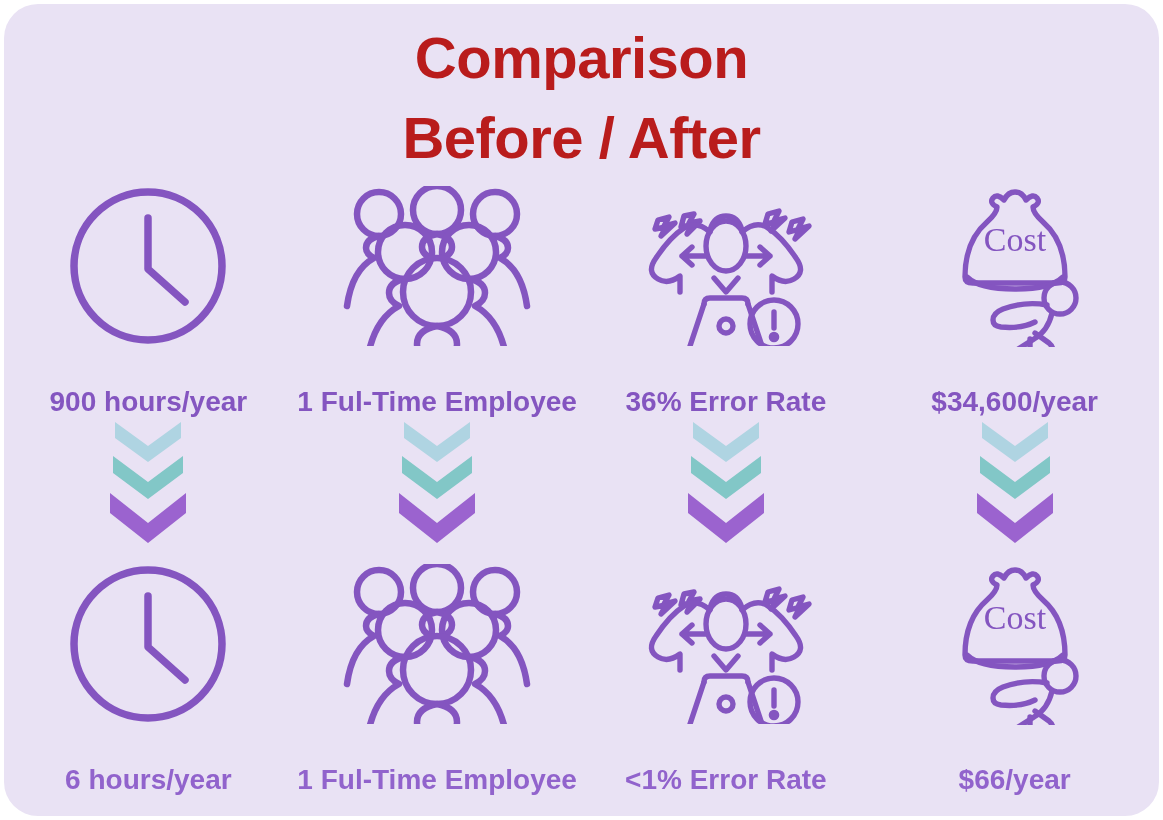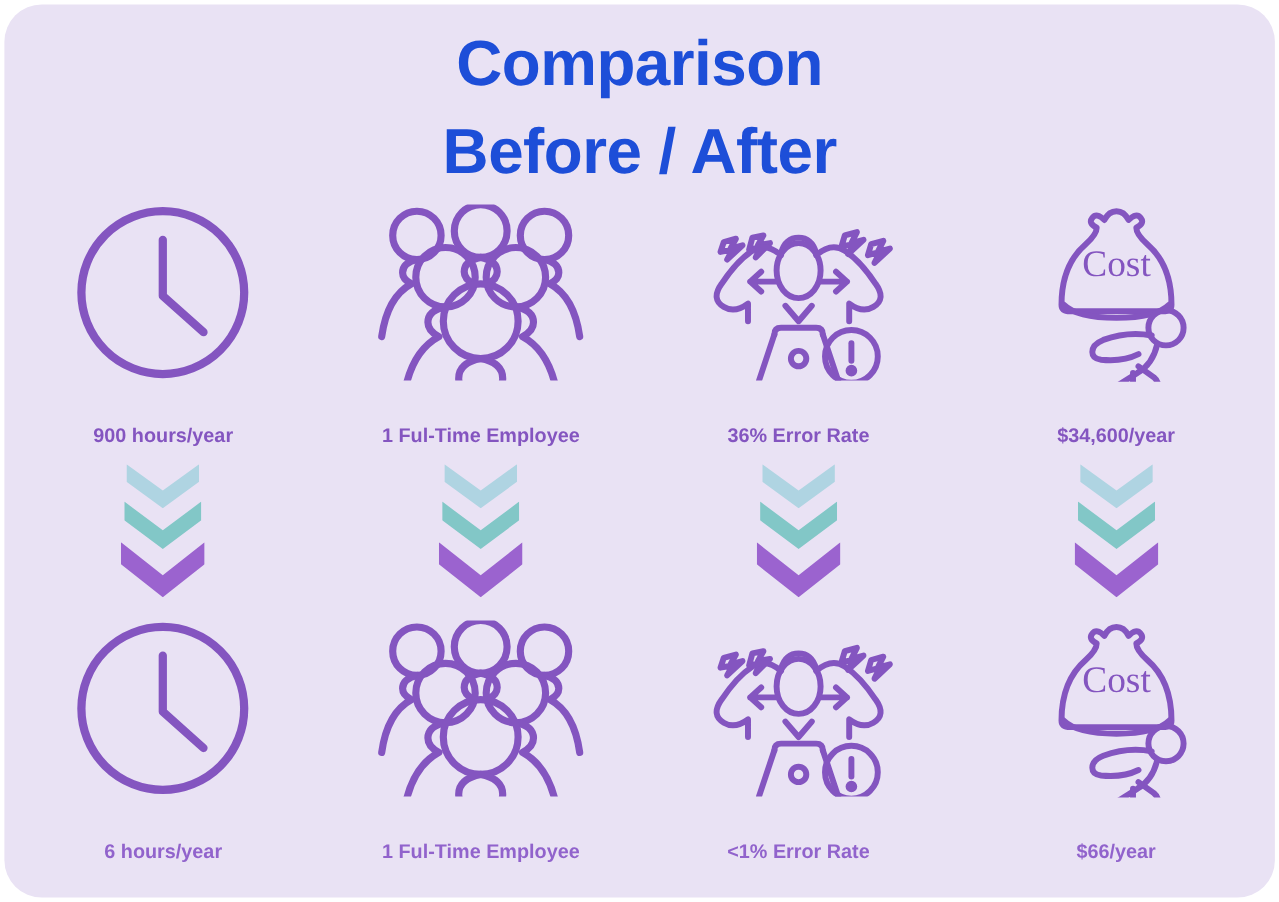--- a/index.html
+++ b/index.html
@@ -26,21 +26,21 @@
 
   
   .title-block {
     position: absolute;
     left: 0;
     top: 14px;
     width: 100%;
     text-align: center;
   }
   .title-line {
-    color: #1d4ed8;
+    color: #b91c1c;
     font-weight: bold;
     font-size: 58px;
     line-height: 1.38;
     letter-spacing: -0.5px;
     white-space: nowrap;
   }
 
   
   .row {
     position: absolute;
@@ -63,21 +63,21 @@
   .icon-wrap {
     height: 160px;
     display: flex;
     align-items: center;
     justify-content: center;
   }
   .icon-wrap svg { display: block; }
 
   .caption {
     font-weight: bold;
-    font-size: 18px;
+    font-size: 28px;
     white-space: nowrap;
     margin-top: 14px;
   }
   .caption.before { color: #8455C0; }
   .caption.after  { color: #9163CC; }
 
   
   .chev-stack {
     display: flex;
     flex-direction: column;

